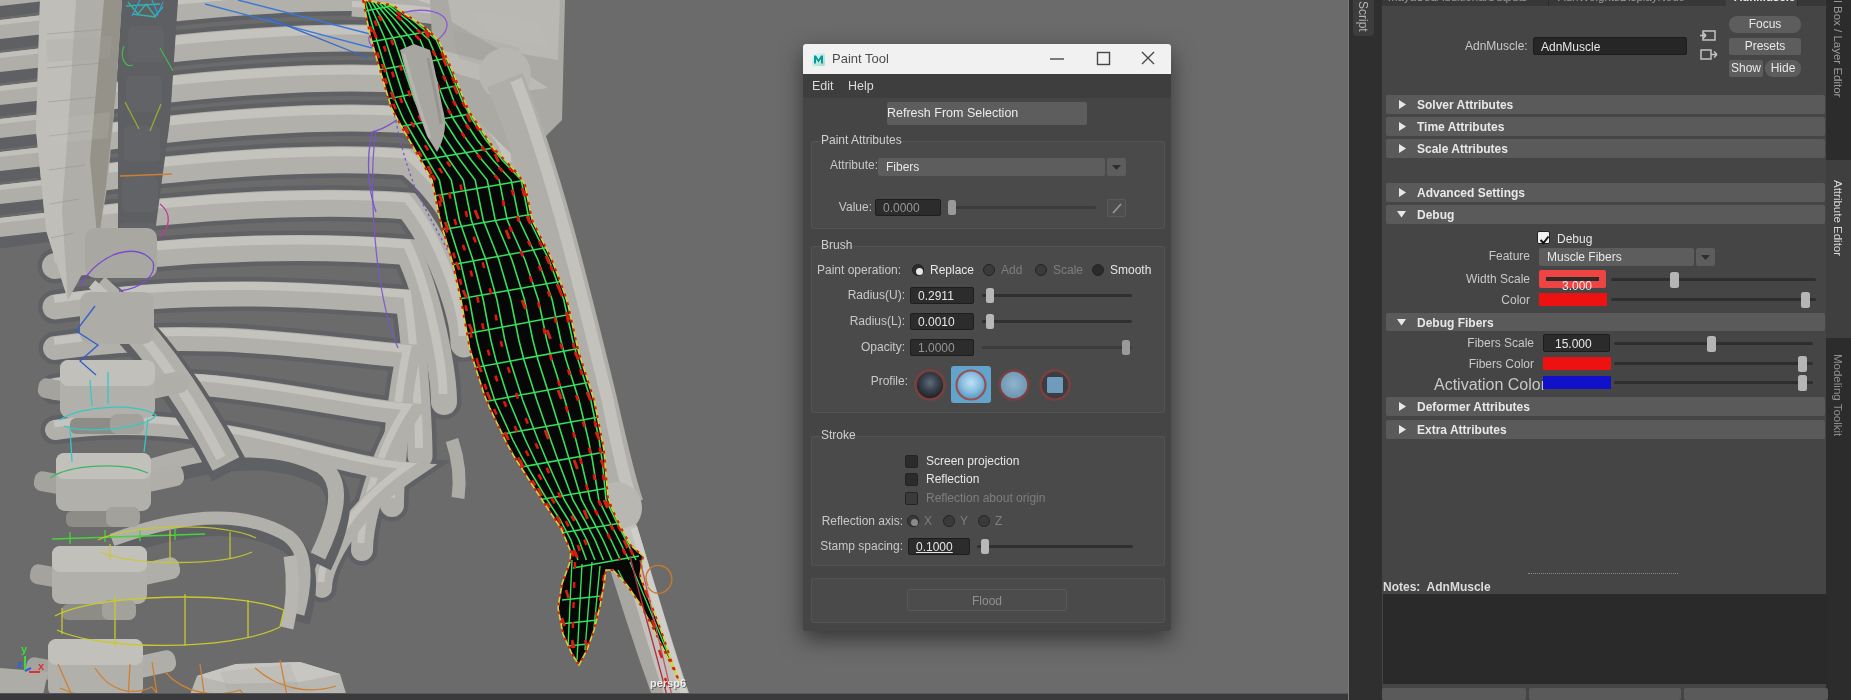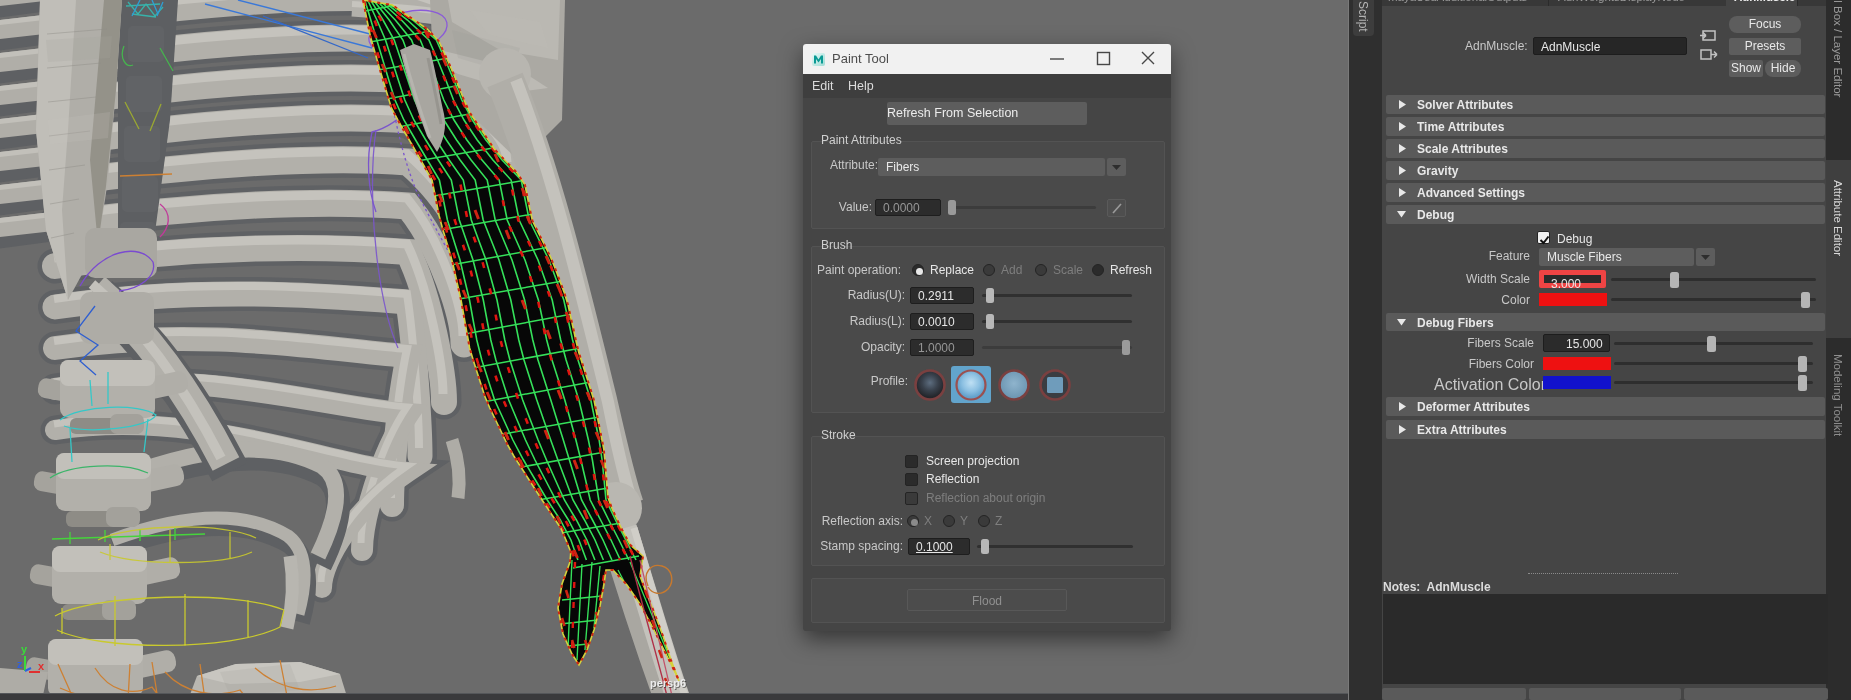--- a/index.html
+++ b/index.html
@@ -335,26 +335,20 @@
         <path d="M5,5 L12,9.5 L5,14 Z" fill="#e8e8e8"></path>
       </svg>
       <div style="position:absolute;left:31px;top:2.5px;font-weight:bold;color:#e8e8e8;">Time Attributes</div>
     </div>
     <div style="position:absolute;left:1386px;top:139px;width:439px;height:19px;background:#5a5a5a;border-radius:2px;font-size:12px;">
       <svg width="16" height="19" style="position:absolute;left:8px;top:0">
         <path d="M5,5 L12,9.5 L5,14 Z" fill="#e8e8e8"></path>
       </svg>
       <div style="position:absolute;left:31px;top:2.5px;font-weight:bold;color:#e8e8e8;">Scale Attributes</div>
     </div>
-    <div style="position:absolute;left:1386px;top:161px;width:439px;height:19px;background:#5a5a5a;border-radius:2px;font-size:12px;">
-      <svg width="16" height="19" style="position:absolute;left:8px;top:0">
-        <path d="M5,5 L12,9.5 L5,14 Z" fill="#e8e8e8"></path>
-      </svg>
-      <div style="position:absolute;left:31px;top:2.5px;font-weight:bold;color:#e8e8e8;">Gravity</div>
-    </div>
     <div style="position:absolute;left:1386px;top:183px;width:439px;height:19px;background:#5a5a5a;border-radius:2px;font-size:12px;">
       <svg width="16" height="19" style="position:absolute;left:8px;top:0">
         <path d="M5,5 L12,9.5 L5,14 Z" fill="#e8e8e8"></path>
       </svg>
       <div style="position:absolute;left:31px;top:2.5px;font-weight:bold;color:#e8e8e8;">Advanced Settings</div>
     </div>
     <div style="position:absolute;left:1386px;top:205px;width:439px;height:19px;background:#5a5a5a;border-radius:2px;font-size:12px;">
       <svg width="16" height="19" style="position:absolute;left:7px;top:0">
         <path d="M4,6 L13,6 L8.5,12.5 Z" fill="#e8e8e8"></path>
       </svg>
@@ -363,35 +357,35 @@
     <div style="position:absolute;left:1537px;top:231px;width:13px;height:13px;border-radius:2px;background:#f0f0f0;border:1px solid #242424;"><svg width="13" height="13">
         <path d="M2.5,7 L5.5,10 L10.5,3.5" stroke="#111" stroke-width="2" fill="none"></path>
       </svg></div>
     <div style="position:absolute;left:1557px;top:232px;width:60px;height:15px;color:#e6e6e6;font-size:12px;">Debug</div>
     <div style="position:absolute;left:1446px;top:249px;width:84px;height:16px;text-align:right;color:#c8c8c8;font-size:12px;">Feature</div>
     <div style="position:absolute;left:1539px;top:248px;width:155px;height:18px;background:#5d5d5d;border-radius:2px;color:#e8e8e8;font-size:12px;line-height:18px;"><span style="margin-left:8px;">Muscle Fibers</span></div>
     <div style="position:absolute;left:1696px;top:248px;width:19px;height:18px;background:#5d5d5d;border-radius:2px;"><svg width="19" height="18">
         <path d="M5,7 L14,7 L9.5,12 Z" fill="#2e2e2e"></path>
       </svg></div>
     <div style="position:absolute;left:1446px;top:272px;width:84px;height:16px;text-align:right;color:#c8c8c8;font-size:12px;">Width Scale</div>
-    <div style="position:absolute;left:1539px;top:270px;width:67px;height:18px;background:#2b2b2b;border:5px solid #ef4444;border-radius:2px;color:#e8e8e8;font-size:12px;line-height:18px;"><span style="margin-left:7px;">3.000</span></div>
+    <div style="position:absolute;left:1539px;top:270px;width:67px;height:18px;background:#2b2b2b;border:7px solid #ef4444;border-radius:2px;color:#e8e8e8;font-size:12px;line-height:18px;padding-left:9px;"><span style="margin-left:7px;">3.000</span></div>
     <div style="position:absolute;left:1611px;top:278.0px;width:205px;height:3px;background:#2e2e2e;border-radius:1.5px;"></div>
     <div style="position:absolute;left:1669.8px;top:271.5px;width:9px;height:16px;background:#b5b5b5;border-radius:2.5px;"></div>
     <div style="position:absolute;left:1446px;top:293px;width:84px;height:16px;text-align:right;color:#c8c8c8;font-size:12px;">Color</div>
     <div style="position:absolute;left:1539px;top:293px;width:68px;height:13px;background:#ee1111;"></div>
     <div style="position:absolute;left:1611px;top:298.0px;width:205px;height:3px;background:#2e2e2e;border-radius:1.5px;"></div>
     <div style="position:absolute;left:1801.1px;top:291.5px;width:9px;height:16px;background:#b5b5b5;border-radius:2.5px;"></div>
     <div style="position:absolute;left:1386px;top:313px;width:439px;height:18px;background:#5a5a5a;border-radius:2px;font-size:12px;">
       <svg width="16" height="19" style="position:absolute;left:7px;top:0">
         <path d="M4,6 L13,6 L8.5,12.5 Z" fill="#e8e8e8"></path>
       </svg>
       <div style="position:absolute;left:31px;top:2.5px;font-weight:bold;color:#e8e8e8;">Debug Fibers</div>
     </div>
     <div style="position:absolute;left:1446px;top:336px;width:88px;height:16px;text-align:right;color:#c8c8c8;font-size:12px;">Fibers Scale</div>
-    <div style="position:absolute;left:1543px;top:334px;width:67px;height:18px;background:#2b2b2b;border:1px solid #1d1d1d;border-radius:2px;color:#e8e8e8;font-size:12px;line-height:18px;"><span style="margin-left:22px;">15.000</span></div>
+    <div style="position:absolute;left:1543px;top:334px;width:67px;height:18px;background:#2b2b2b;border:1px solid #1d1d1d;border-radius:2px;color:#e8e8e8;font-size:12px;line-height:18px;"><span style="margin-left:11px;">15.000</span></div>
     <div style="position:absolute;left:1614px;top:342.0px;width:199px;height:3px;background:#2e2e2e;border-radius:1.5px;"></div>
     <div style="position:absolute;left:1707.1px;top:335.5px;width:9px;height:16px;background:#b5b5b5;border-radius:2.5px;"></div>
     <div style="position:absolute;left:1446px;top:357px;width:88px;height:16px;text-align:right;color:#c8c8c8;font-size:12px;">Fibers Color</div>
     <div style="position:absolute;left:1543px;top:357px;width:68px;height:13px;background:#ee1111;"></div>
     <div style="position:absolute;left:1614px;top:362.0px;width:199px;height:3px;background:#2e2e2e;border-radius:1.5px;"></div>
     <div style="position:absolute;left:1798.3px;top:355.5px;width:9px;height:16px;background:#b5b5b5;border-radius:2.5px;"></div>
     <div style="position:absolute;left:1434px;top:376px;width:100px;height:16px;text-align:right;color:#c8c8c8;font-size:16px;">Activation Color</div>
     <div style="position:absolute;left:1543px;top:376px;width:68px;height:13px;background:#1111cc;"></div>
     <div style="position:absolute;left:1614px;top:381.0px;width:199px;height:3px;background:#2e2e2e;border-radius:1.5px;"></div>
     <div style="position:absolute;left:1798.3px;top:374.5px;width:9px;height:16px;background:#b5b5b5;border-radius:2.5px;"></div>
@@ -449,21 +443,21 @@
       <div style="position:absolute;left:14px;top:219px;width:90px;height:16px;color:#c8c8c8;">Paint operation:</div>
       <div style="position:absolute;left:109px;top:220px;width:12px;height:12px;border-radius:50%;background:#2b2b2b;border:1px solid #242424;">
         <div style="position:absolute;left:2.5px;top:2.5px;width:7px;height:7px;border-radius:50%;background:#e8e8e8;"></div>
       </div>
       <div style="position:absolute;left:127px;top:219px;width:50px;height:16px;color:#e6e6e6;">Replace</div>
       <div style="position:absolute;left:180px;top:220px;width:12px;height:12px;border-radius:50%;background:#3a3a3a;border:1px solid #242424;"></div>
       <div style="position:absolute;left:198px;top:219px;width:30px;height:16px;color:#7e7e7e;">Add</div>
       <div style="position:absolute;left:232px;top:220px;width:12px;height:12px;border-radius:50%;background:#3a3a3a;border:1px solid #242424;"></div>
       <div style="position:absolute;left:250px;top:219px;width:34px;height:16px;color:#7e7e7e;">Scale</div>
       <div style="position:absolute;left:289px;top:220px;width:12px;height:12px;border-radius:50%;background:#2b2b2b;border:1px solid #242424;"></div>
-      <div style="position:absolute;left:307px;top:219px;width:50px;height:16px;color:#e6e6e6;">Refresh</div>
+      <div style="position:absolute;left:307px;top:219px;width:50px;height:16px;color:#e6e6e6;">Smooth</div>
       <div style="position:absolute;left:28px;top:244px;width:74px;height:16px;text-align:right;color:#c8c8c8;">Radius(U):</div>
       <div style="position:absolute;left:107px;top:243px;width:64px;height:17px;background:#2c2c2c;border:1px solid #1e1e1e;border-radius:2px;color:#e6e6e6;line-height:17px;"><span style="margin-left:7px;">0.2911</span></div>
       <div style="position:absolute;left:179px;top:250.0px;width:150px;height:3px;background:#303030;border-radius:1.5px;"></div>
       <div style="position:absolute;left:183.2px;top:243.5px;width:8px;height:15px;background:#b8b8b8;border-radius:2.5px;"></div>
       <div style="position:absolute;left:28px;top:270px;width:74px;height:16px;text-align:right;color:#c8c8c8;">Radius(L):</div>
       <div style="position:absolute;left:107px;top:269px;width:64px;height:17px;background:#2c2c2c;border:1px solid #1e1e1e;border-radius:2px;color:#e6e6e6;line-height:17px;"><span style="margin-left:7px;">0.0010</span></div>
       <div style="position:absolute;left:179px;top:276.0px;width:150px;height:3px;background:#303030;border-radius:1.5px;"></div>
       <div style="position:absolute;left:183.2px;top:269.5px;width:8px;height:15px;background:#b8b8b8;border-radius:2.5px;"></div>
       <div style="position:absolute;left:28px;top:296px;width:74px;height:16px;text-align:right;color:#c8c8c8;">Opacity:</div>
       <div style="position:absolute;left:107px;top:295px;width:64px;height:17px;background:#2c2c2c;border:1px solid #1e1e1e;border-radius:2px;color:#969696;line-height:17px;"><span style="margin-left:7px;">1.0000</span></div>

